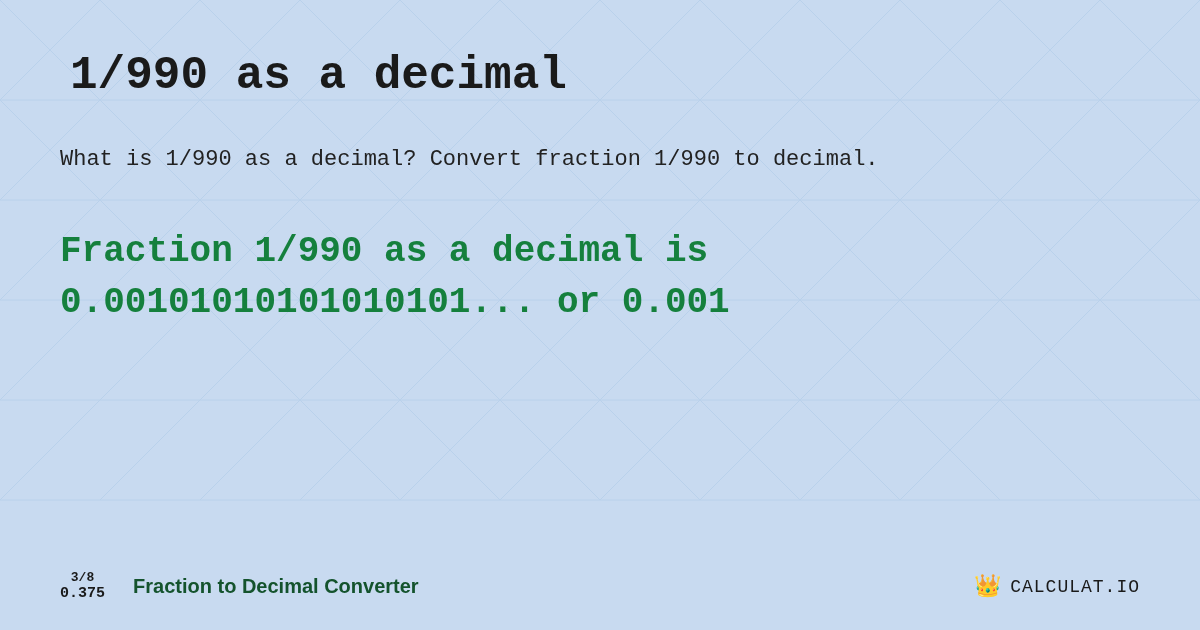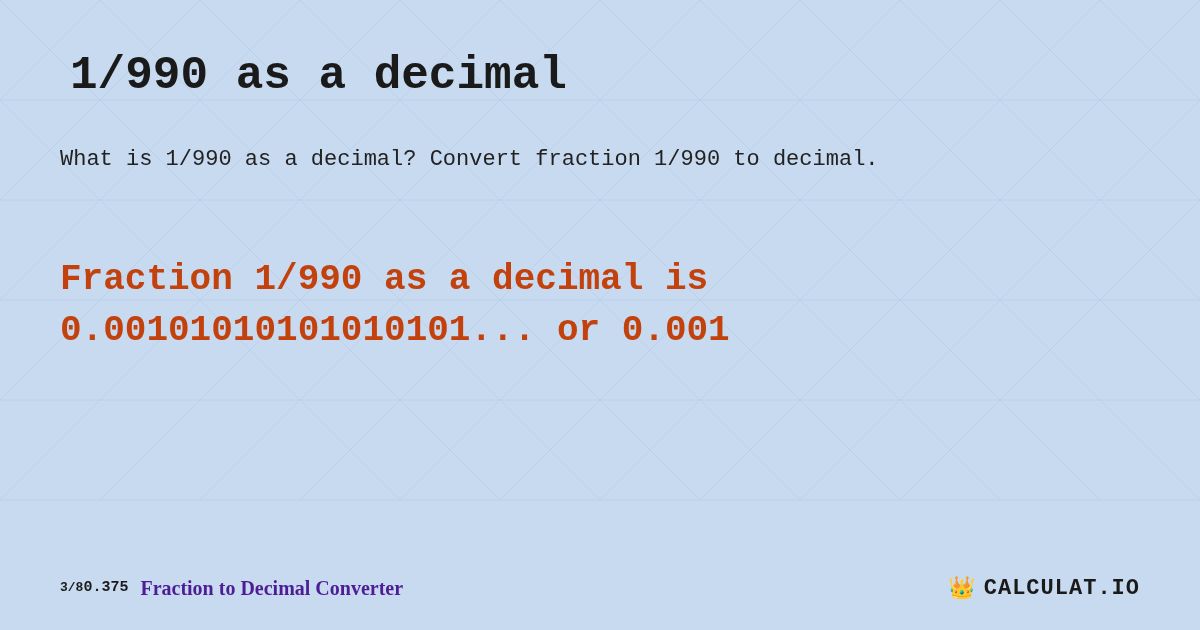--- a/index.html
+++ b/index.html
@@ -44,28 +44,28 @@
       color: #1a1a1a;
       margin-bottom: 40px;
       font-family: 'Courier New', Courier, monospace;
       margin-left: 10px;
     }
 
     .description {
       font-size: 22px;
       color: #222;
       line-height: 1.6;
-      margin-bottom: 78px;
+      margin-bottom: 50px;
       font-family: 'Courier New', Courier, monospace;
     }
 
     .result {
       font-size: 36px;
       font-weight: bold;
-      color: #c2410c;
+      color: #15803d;
       line-height: 1.4;
       margin-bottom: 28px;
       font-family: 'Courier New', Courier, monospace;
     }
 
     .footer {
       position: absolute;
       bottom: 28px;
       left: 60px;
       right: 60px;
@@ -75,58 +75,59 @@
     }
 
     .footer-left {
       display: flex;
       align-items: center;
       gap: 12px;
     }
 
     .fraction-icon {
       display: flex;
-      flex-direction: row;
+      flex-direction: column;
       align-items: center;
       font-family: 'Courier New', Courier, monospace;
       font-size: 12px;
       font-weight: bold;
       color: #1a1a1a;
       line-height: 1.1;
     }
 
     .fraction-icon .numerator {
       font-size: 13px;
     }
 
     .fraction-icon .denominator {
       font-size: 15px;
     }
 
     .footer-label {
       font-size: 20px;
       font-weight: bold;
-      color: #4c1d95;
-      font-family: Liberation Serif, serif;
+      color: #14532d;
+      font-family: Liberation Sans, sans-serif;
+      margin-left: 16px;
     }
 
     .logo-area {
       display: flex;
       align-items: center;
       gap: 8px;
     }
 
     .logo-icon {
       font-size: 22px;
       color: #1a1a1a;
     }
 
     .logo-text {
-      font-size: 22px;
-      font-weight: bold;
+      font-size: 18px;
+      font-weight: normal;
       color: #1a1a1a;
       font-family: 'Courier New', Courier, monospace;
       letter-spacing: 1px;
     }
   </style>
 </head>
 <body>
 
 <div class="bg-pattern">
   <svg viewBox="0 0 1200 630" preserveAspectRatio="xMidYMid slice" xmlns="http://www.w3.org/2000/svg">

